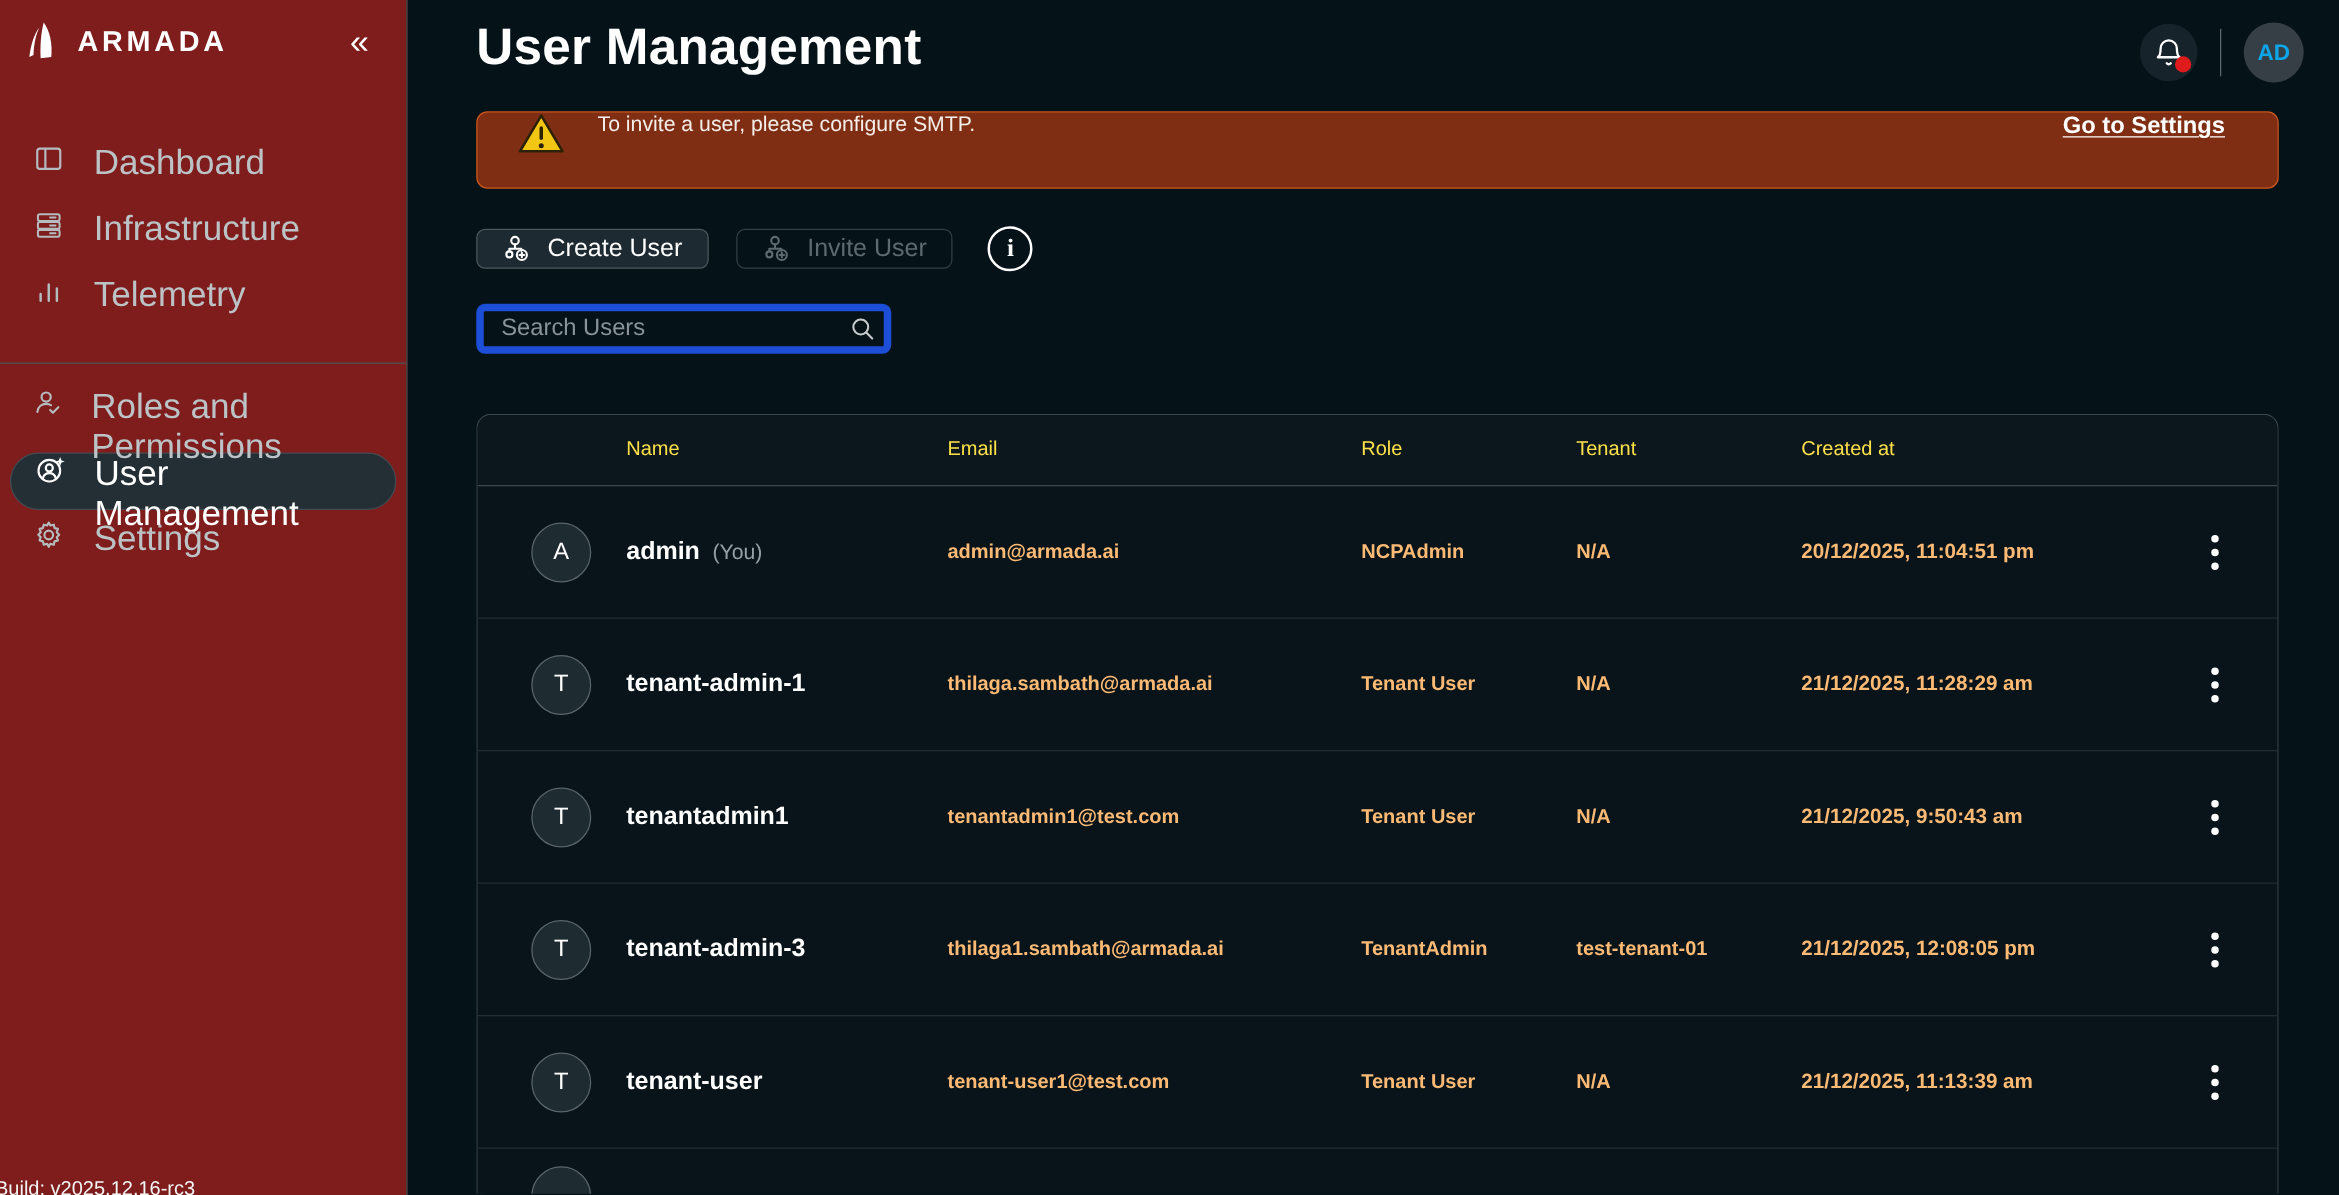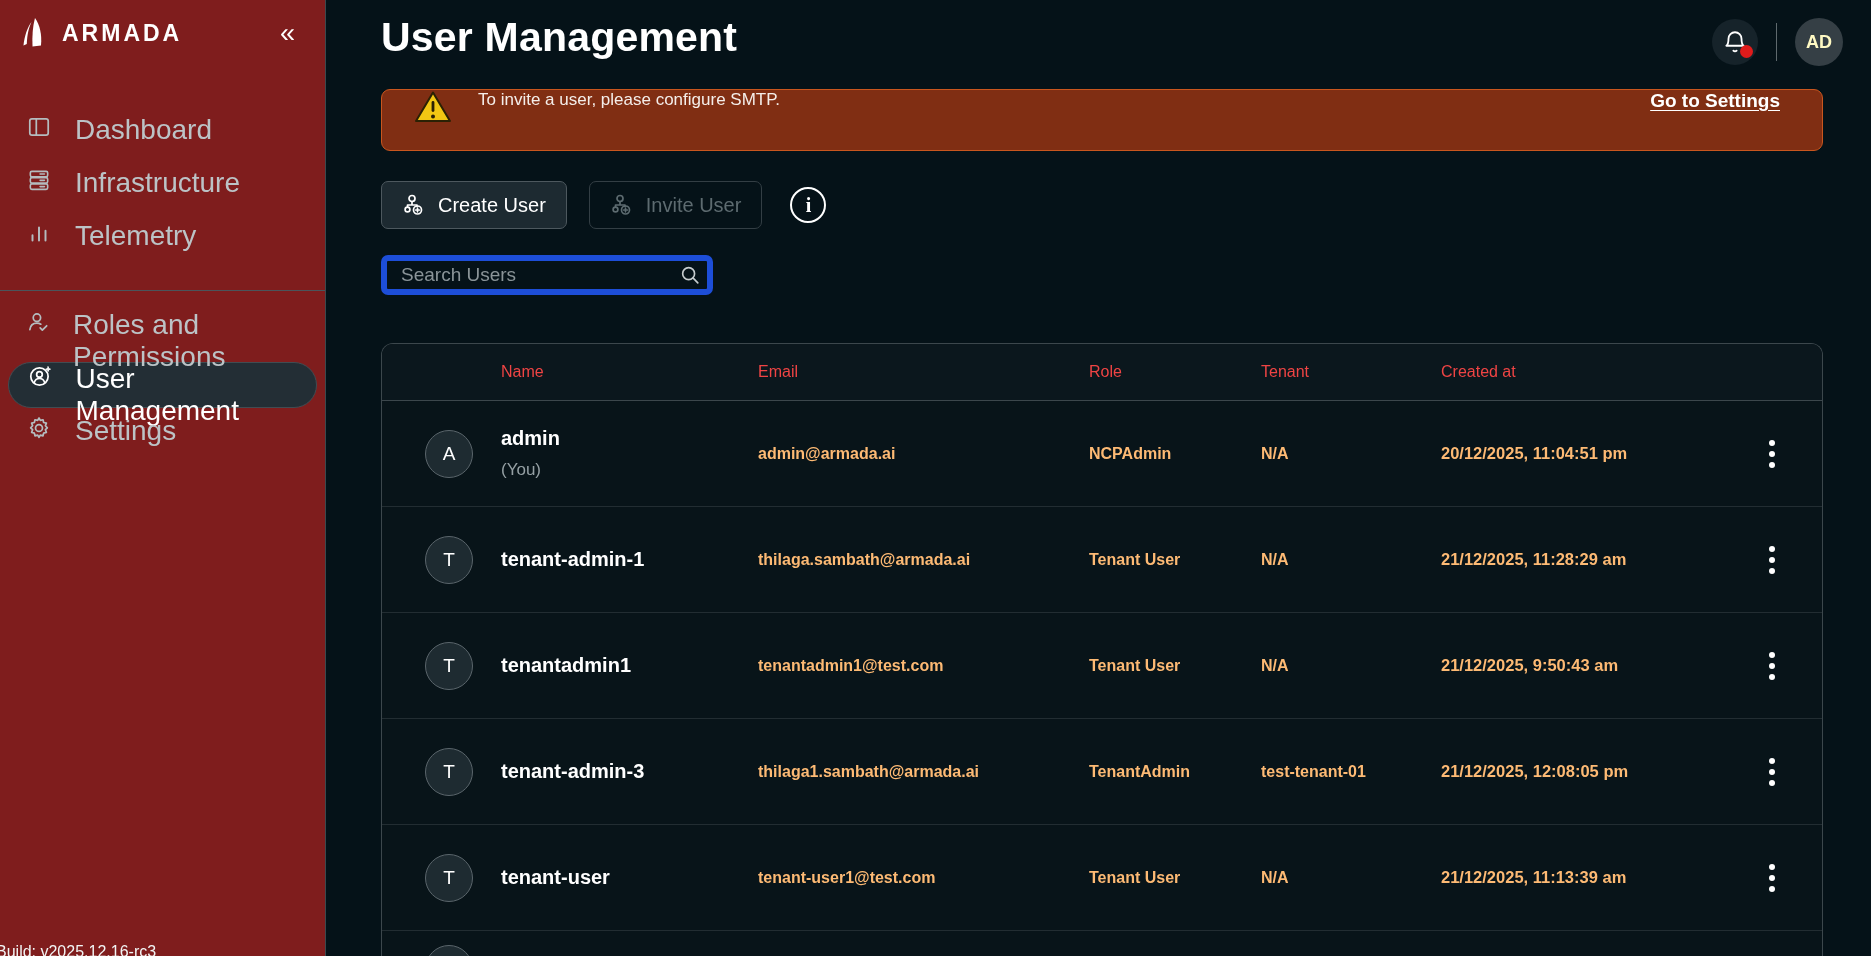--- a/index.html
+++ b/index.html
@@ -45,21 +45,21 @@
     border:1px solid #c9561e;
     display:flex; align-items:flex-start;
   }
   .banner-icon { margin:0 26px 0 32px; display:flex; }
   .banner-msg { font-size:17px; color:#f4eeea; }
   .banner-link { margin-left:auto; margin-right:42px; font-size:19px; font-weight:700; color:#ffffff; text-decoration:underline; text-underline-offset:3px; cursor:pointer; }
   
   .toolbar { margin-top:30px; display:flex; align-items:center; gap:22px; }
   .btn {
     display:flex; align-items:center; gap:12px;
-    height:48px; padding:0 20px; border-radius:7px;
+    height:32px; padding:0 20px; border-radius:7px;
     font-size:20px; cursor:pointer;
   }
   .btn-create { background:#1d2a31; border:1px solid #4d585e; color:#ffffff; }
   .btn-invite { background:transparent; border:1px solid #333e44; color:#5d6b70; cursor:default; }
   .info-btn {
     width:36px; height:36px; border-radius:50%; border:2.5px solid #ffffff;
     display:flex; align-items:center; justify-content:center;
     color:#ffffff; font-size:20px; font-weight:700; font-family:"Liberation Serif", serif;
     margin-left:6px; cursor:pointer;
   }
@@ -72,50 +72,50 @@
   }
   .search-input::placeholder { color:#8a9498; }
   .search-icon { position:absolute; right:12px; top:9px; color:#c7cdcf; }
   
   .table-card {
     margin-top:48px; width:1442px; border:1px solid #3c474c; border-radius:12px 12px 0 0; border-bottom:none;
     overflow:hidden; background:#081419;
   }
   .t-grid { display:grid; grid-template-columns:99px 277px 331px 172px 180px 281px 1fr; align-items:center; }
   .t-header { height:57px; background:#0b171d; border-bottom:1px solid #3c474c; }
-  .t-header .th { font-size:16px; color:#ef4444; }
+  .t-header .th { font-size:16px; color:#fde047; }
   .th-name { padding-left:20px; }
   .t-row { height:106px; border-bottom:1px solid #222d32; }
   .avatar-cell { display:flex; justify-content:flex-end; padding-right:8px; }
   .row-avatar {
     width:48px; height:48px; border-radius:50%; background:#1e2b31; border:1px solid #5a656b;
     display:flex; align-items:center; justify-content:center;
     color:#ffffff; font-size:19px;
   }
-  .cell-name { padding-left:20px; font-size:20px; font-weight:700; color:#ffffff; display:flex; align-items:baseline; gap:10px;flex-direction:column; }
+  .cell-name { padding-left:20px; font-size:20px; font-weight:700; color:#ffffff; display:flex; align-items:baseline; gap:10px; }
   .name-suffix { font-size:17px; font-weight:400; color:#95a0a4; }
   .cell { font-size:16px; color:#fdba74;font-weight:bold; }
   .cell-created { font-size:16.5px; }
   .kebab-cell { display:flex; justify-content:center; align-items:center; cursor:pointer; }
   .kebab { display:flex; flex-direction:column; align-items:center; }
   .kebab span { width:6px; height:6px; border-radius:50%; background:#ffffff; margin:2.5px 0; }
   .t-row-partial { height:36px; border-bottom:none; }
   .t-row-partial .row-avatar { position:relative; top:14px; }
   
   .top-right { position:absolute; top:18px; right:28px; display:flex; align-items:center; gap:18px; }
   .bell-btn {
     width:46px; height:46px; border-radius:50%; background:#16232a;
     display:flex; align-items:center; justify-content:center; position:relative; cursor:pointer;
   }
   .bell-dot { position:absolute; right:5px; bottom:7px; width:13px; height:13px; border-radius:50%; background:#e01b1b; }
   .tr-divider { width:1px; height:38px; background:#5f696d; }
   .user-avatar {
     width:48px; height:48px; border-radius:50%; background:#353f45;
     display:flex; align-items:center; justify-content:center;
-    color:#fef9c3; font-weight:700; font-size:18px; cursor:pointer;
+    color:#0ea5e9; font-weight:700; font-size:18px; cursor:pointer;
   }
   svg { display:block; }
 </style>
 </head>
 <body>
 
 <aside class="sidebar">
   <div class="logo-row">
     <div class="logo">
       <span>

